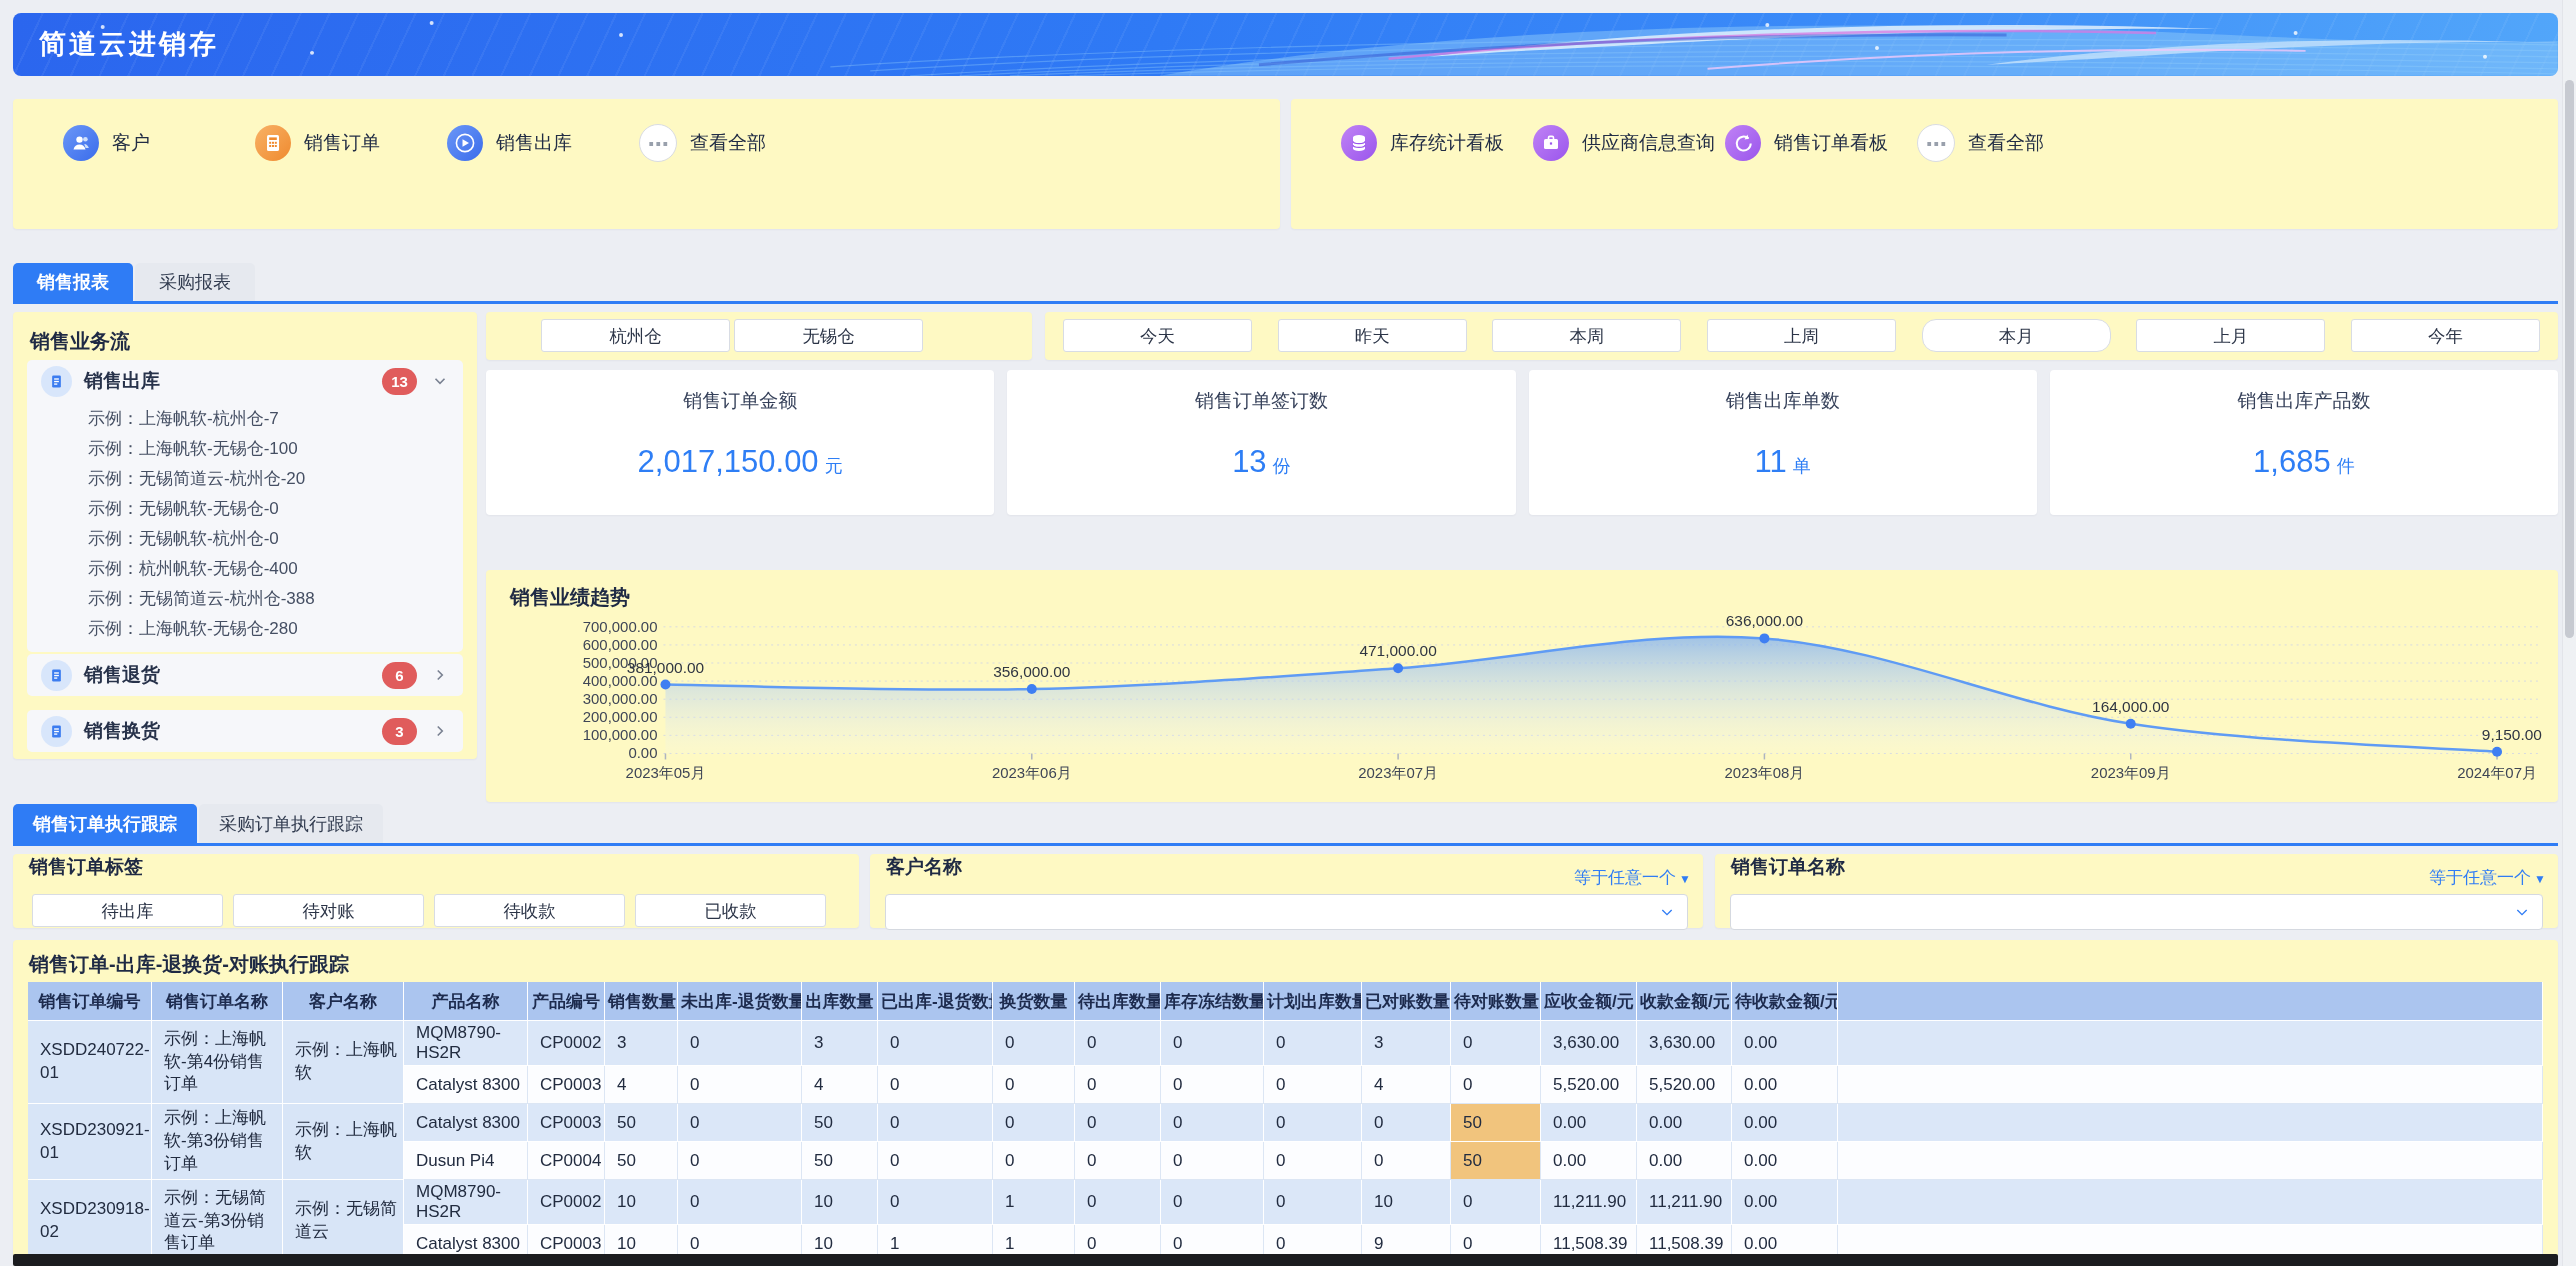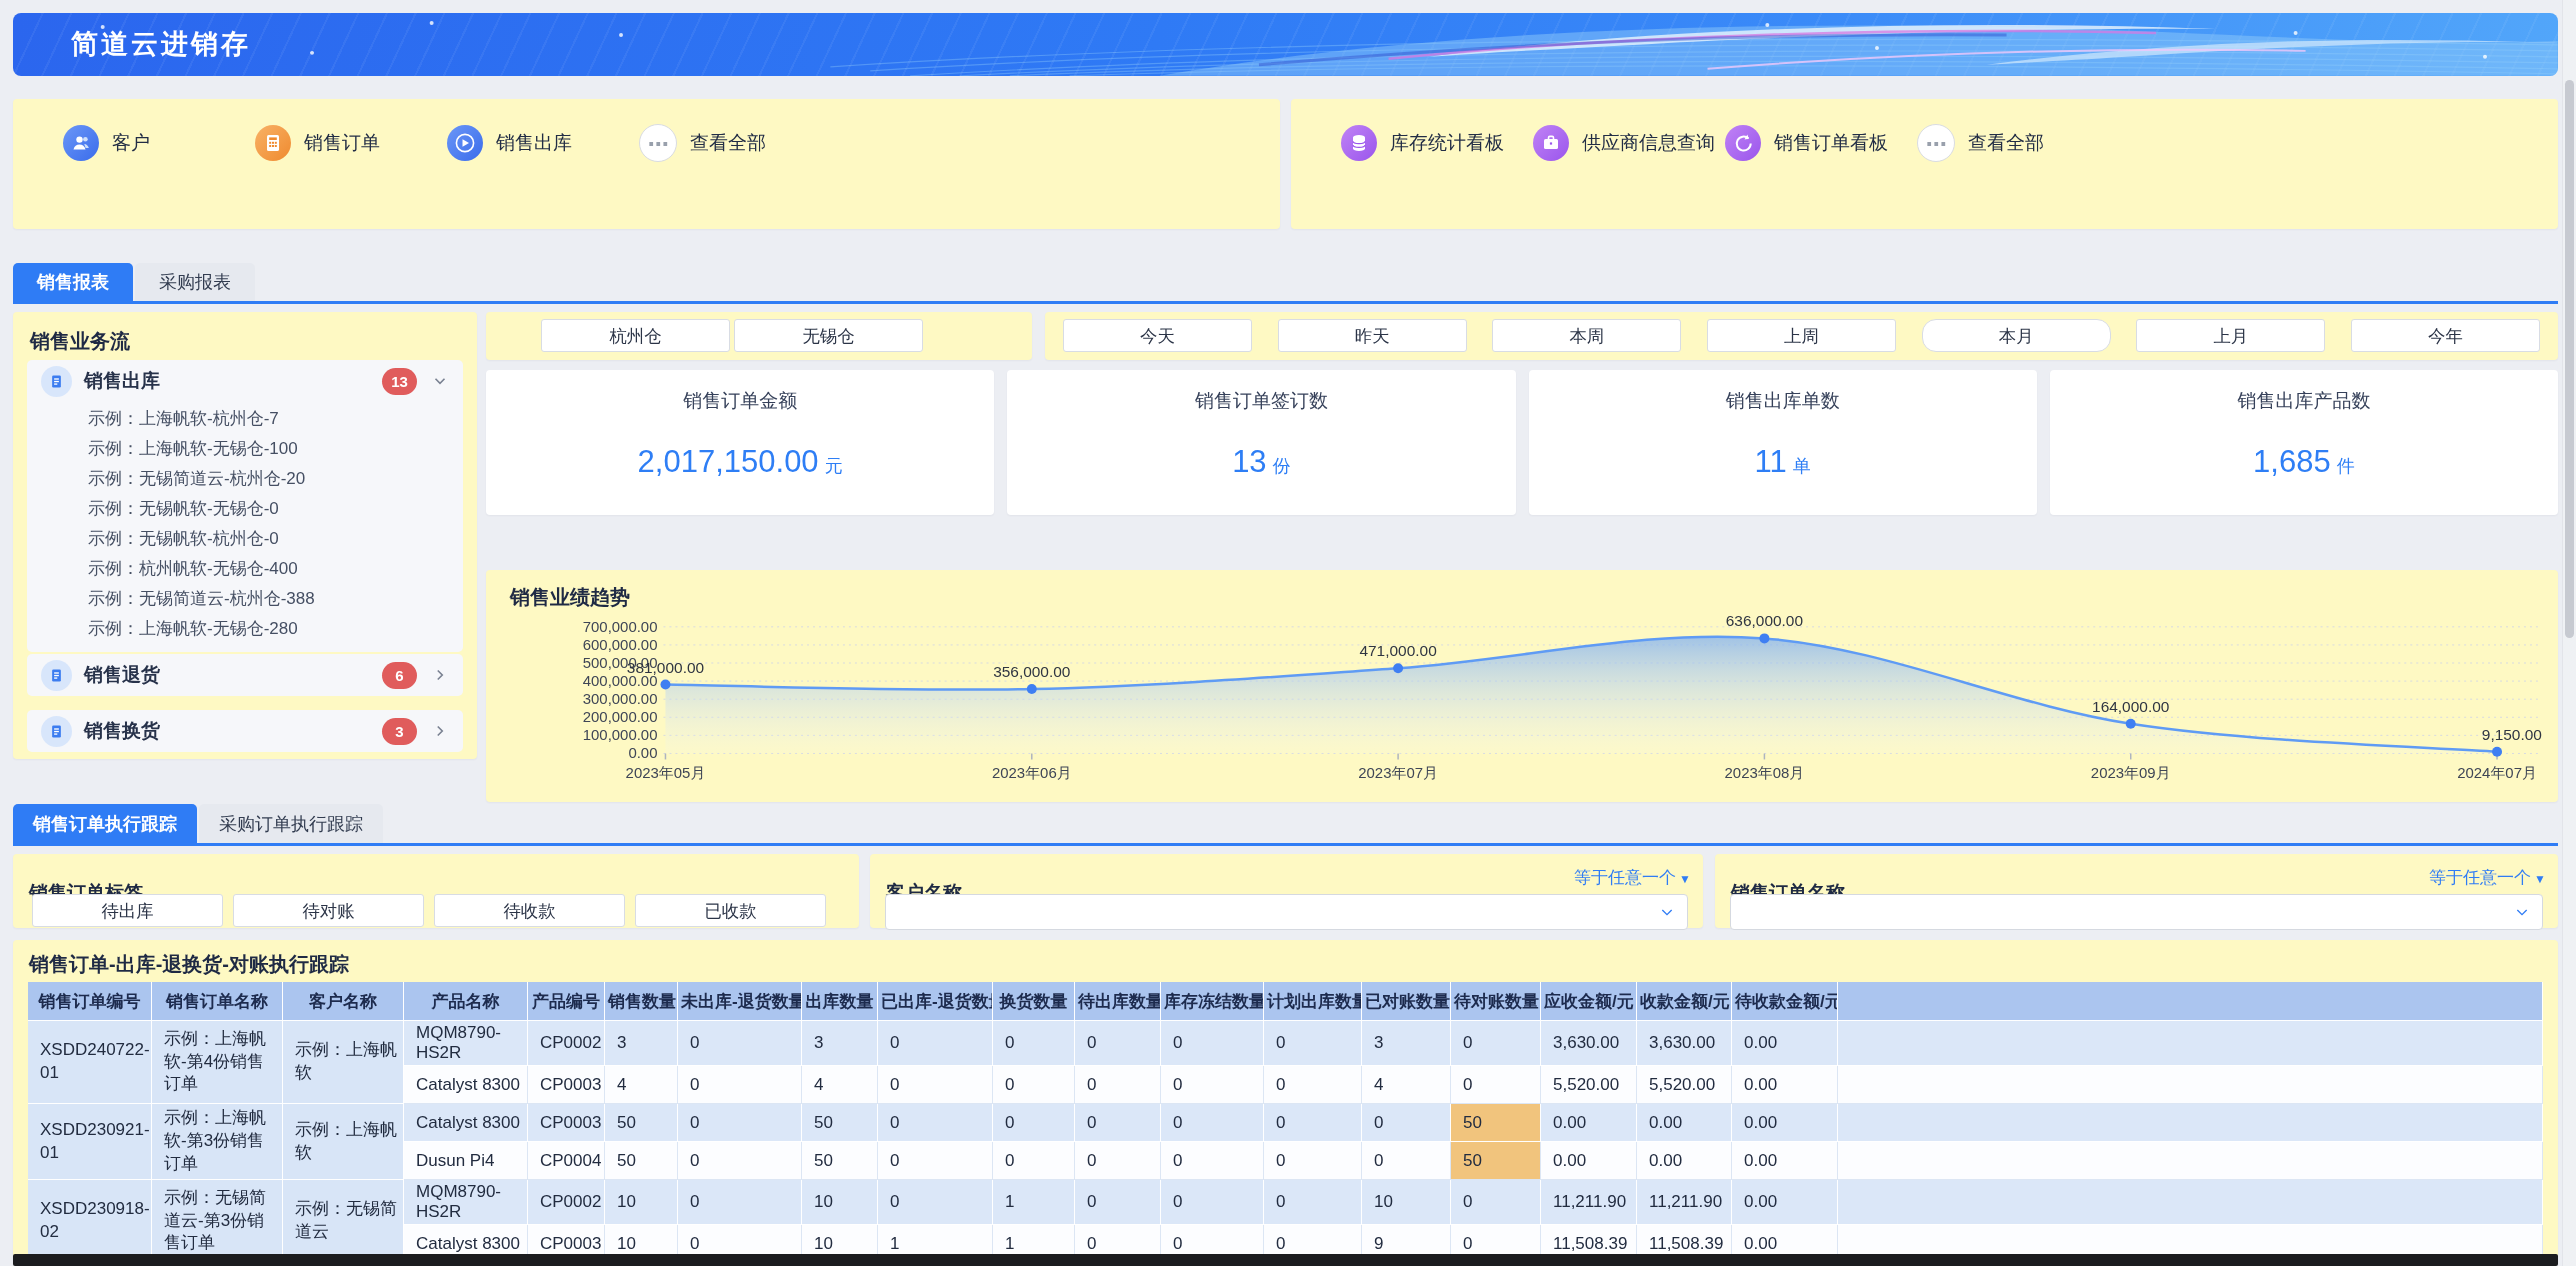--- a/index.html
+++ b/index.html
@@ -3,21 +3,21 @@
 <meta charset="utf-8">
 <style>
   html,body{margin:0;padding:0;background:#eceef3;font-family:"Liberation Sans","DejaVu Sans",sans-serif;color:#1f2a44;}
   .page{position:relative;width:2576px;height:1266px;overflow:hidden;background:#eceef3;}
   .card{position:absolute;background:#fef9c3;border-radius:4px;box-shadow:0 1px 2px rgba(31,45,80,.05);}
 
   
   .banner{position:absolute;left:13px;top:13px;width:2545px;height:63px;border-radius:8px;overflow:hidden;
     background:linear-gradient(100deg,#2b66ee 0%,#2f7af5 45%,#3a8af8 70%,#52a6fa 100%);}
   .banner .hatch{position:absolute;inset:0;background:repeating-linear-gradient(115deg,rgba(255,255,255,.06) 0 2px,transparent 2px 26px);}
-  .banner-title{position:absolute;left:26px;top:0;height:63px;line-height:63px;color:#fff;font-size:27px;font-weight:bold;letter-spacing:3px;margin-left:32px;}
+  .banner-title{position:absolute;left:26px;top:0;height:63px;line-height:63px;color:#fff;font-size:27px;font-weight:bold;letter-spacing:3px;}
   .banner svg{position:absolute;inset:0;}
 
   
   .qpanel{height:130px;top:99px;}
   .qpanel .row{display:flex;padding:25px 0 0 50px;}
   .qitem{width:192px;display:flex;align-items:center;gap:13px;cursor:pointer;}
   .qicon{width:36px;height:36px;border-radius:50%;flex:none;display:flex;align-items:center;justify-content:center;}
   .qicon svg{width:24px;height:24px;}
   .qicon.blue{background:linear-gradient(135deg,#6b97f7,#3a6ceb);}
   .qicon.orange{background:linear-gradient(135deg,#f8b266,#ef8a2f);}
@@ -58,21 +58,21 @@
   .chart-title{position:absolute;left:24px;top:14px;font-size:20px;font-weight:bold;color:#1f2a44;}
   .chart-card svg{position:absolute;inset:0;}
   .grid{stroke:#d7dae1;stroke-width:1;stroke-dasharray:2 4;}
   .tick{stroke:#aeb4bf;stroke-width:1.5;}
   .ylab,.xlab{font-size:15px;fill:#3f4656;}
   .dlab{font-size:15.5px;fill:#2f3542;}
   .line{fill:none;stroke:#5f9bf4;stroke-width:2.5;}
   .dot{fill:#3f7ff2;}
 
   
-  .f-label{position:absolute;left:16px;top:26px;font-size:19px;font-weight:bold;color:#1f2a44;}
+  .f-label{position:absolute;left:16px;top:0;font-size:19px;font-weight:bold;color:#1f2a44;}
   .f-op{position:absolute;right:12px;top:12px;font-size:17px;color:#2f7cf5;cursor:pointer;}
   .f-op .caret{font-size:12px;margin-left:3px;}
   .f-select{position:absolute;left:15px;right:15px;top:40px;height:34px;border:1px solid #d5d9e0;border-radius:4px;background:#fff;cursor:pointer;}
   .f-select svg{position:absolute;right:12px;top:9px;}
   .tagbtns{position:absolute;left:19px;top:40px;display:flex;gap:10px;}
   .tagbtns .pill{width:191px;}
 
   
   .tbl-title{position:absolute;left:16px;top:11px;font-size:20px;font-weight:bold;color:#1f2a44;}
   .tbl-wrap{position:absolute;left:15px;right:15px;top:42px;bottom:0;overflow:hidden;}

